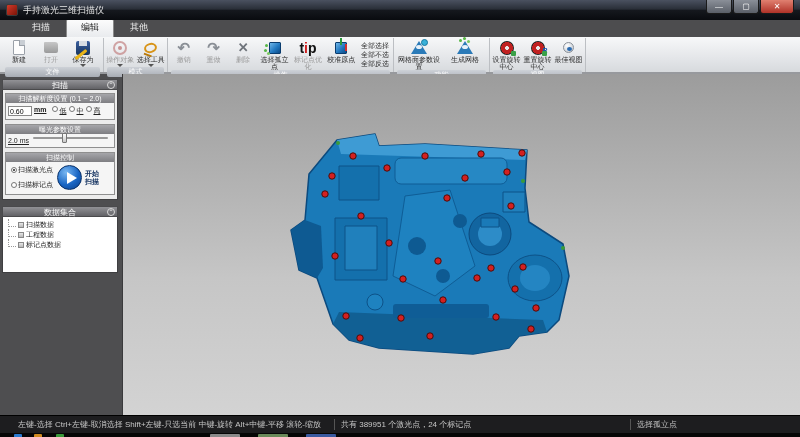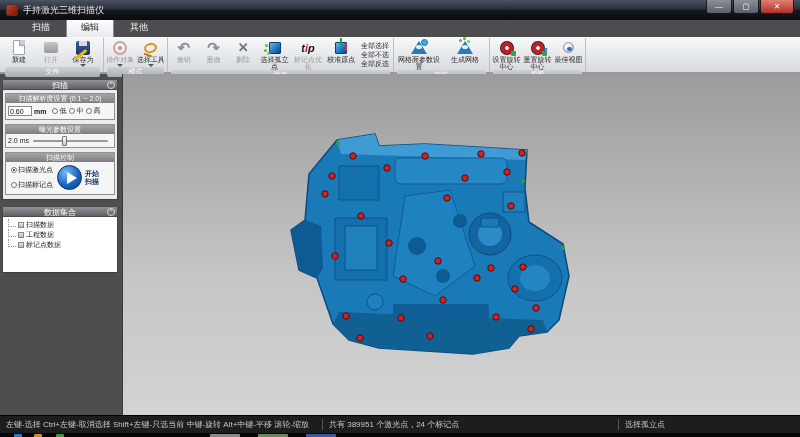--- a/index.html
+++ b/index.html
@@ -68,21 +68,21 @@
   .i-lasso:after { content:""; position:absolute; left:-4px; top:8px; width:8px; height:2px;
     background:#b87808; transform:rotate(35deg); }
   .i-arrow { font-size:15px; color:#8a8f96; line-height:15px; font-weight:bold; }
   .i-x { font-size:13px; color:#6f747b; font-weight:bold; line-height:14px; }
   .i-cube { width:12px; height:12px; background:linear-gradient(135deg,#6fb6e8 0%,#2278c0 55%,#0c4a86 100%);
     border:1px solid #0a3c6e; border-radius:1px; position:relative; }
   .i-cube.specks:before { content:""; position:absolute; left:-5px; top:1px; width:3px; height:3px;
     background:#58b846; border-radius:50%; box-shadow:-1px 5px 0 #58b846, 2px 8px 0 #7ac860; }
   .i-cube.axes:after { content:""; position:absolute; left:4px; top:-5px; width:2px; height:7px;
     background:#2a9a3a; box-shadow:5px 6px 0 0 #d03030; }
-  .i-tip { font-weight:bold; font-size:11px; color:#111; font-style:italic; position:relative; } .i-tip .dot { color:#d02020; }
+  .i-tip { font-weight:bold; font-size:14px; color:#111; position:relative; } .i-tip .dot { color:#d02020; }
   .i-mtn { width:0; height:0; border-left:8px solid transparent; border-right:8px solid transparent;
     border-bottom:13px solid #2a7ab8; position:relative; }
   .i-mtn:after { content:""; position:absolute; left:-3px; top:4px; width:6px; height:4px;
     background:#e8f2fa; border-radius:50%; }
   .i-mtn.gear:before { content:""; position:absolute; left:2px; top:-2px; width:5px; height:5px;
     background:#38b0d8; border-radius:50%; border:1px solid #1878a0; }
   .i-mtn.green:before { content:""; position:absolute; left:-6px; top:-2px; width:3px; height:3px;
     background:#58b846; border-radius:50%; box-shadow:4px -2px 0 #58b846, 8px 1px 0 #7ac860; }
   .i-rot { width:14px; height:14px; border-radius:50%;
     background:radial-gradient(circle at 50% 50%, #e8e8e8 0 18%, #c02020 22% 58%, #222 62% 100%);
@@ -104,21 +104,21 @@
   .phead { height:11px; background:linear-gradient(#929296,#626266); color:#fff;
     font-size:8px; line-height:11px; text-align:center; position:relative;
     border:1px solid #4a4a4c; }
   .phead .chev { position:absolute; right:2px; top:1px; width:8px; height:8px;
     border:1px solid #d8d8d8; border-radius:50%; color:#e8e8e8; font-size:6px;
     line-height:7px; text-align:center; }
   .pbody { background:#ececec; border:1px solid #3f3f41; border-top:none; padding:3px 2px; }
   .gbox { border:1px solid #8f8f8f; background:#f5f5f5; margin-bottom:4px; }
   .gtitle { height:9px; background:linear-gradient(#a6a6aa,#7e7e82); color:#fff;
     font-size:7px; line-height:9px; text-align:center; }
-  .grow { display:flex; align-items:center; padding:3px 2px; font-size:7px; color:#222; }
+  .grow { display:flex; padding:3px 2px; font-size:7px; color:#222;text-decoration:underline; }
   .resinput { width:24px; height:10px; font-size:7px; border:1px solid #888; background:#fff;
     padding:0 1px; font-family:"Liberation Sans",sans-serif; }
   .unit { margin:0 3px 0 2px; font-weight:bold; }
   .radio { width:6px; height:6px; border:1px solid #777; border-radius:50%; background:#fff;
     margin:0 1px 0 3px; position:relative; flex:none; }
   .radio.sel:after { content:""; position:absolute; left:1px; top:1px; width:2px; height:2px;
     background:#222; border-radius:50%; }
   .slider { flex:1; height:2px; background:#999; border-radius:1px; margin:0 4px; position:relative; }
   .thumb { position:absolute; left:38%; top:-4px; width:5px; height:10px;
     background:linear-gradient(#fdfdfd,#c8c8c8); border:1px solid #777; border-radius:1px; }
@@ -144,21 +144,21 @@
     border-top:none; display:flex; align-items:center; justify-content:center; }
 
   .viewport { flex:1; background:linear-gradient(180deg,#9c9c9c 0%,#c6c6c6 60%,#d3d3d3 100%);
     position:relative; border-left:1px solid #3a3a3c; }
   .modelwrap { position:absolute; left:152px; top:52px; width:380px; height:270px; }
 
   
   .statusbar { height:18px; background:#1d1d1f; color:#c6c6c6; font-size:8px;
     display:flex; align-items:center; border-top:1px solid #000; }
   .seg { padding:0 6px; white-space:nowrap; overflow:hidden; }
-  .seg1 { width:322px; }
+  .seg1 { width:322px;margin-left:12px; }
   .seg2 { width:296px; border-left:1px solid #555; }
   .seg3 { flex:1; border-left:1px solid #555; }
   .tasksliver { height:4px; background:#060606; position:relative; }
   .tasksliver i { position:absolute; bottom:0; height:3px; border-radius:1px 1px 0 0; }
 </style>
 </head>
 <body>
 
 <svg width="0" height="0" style="position:absolute">
   <symbol id="model-sym" viewBox="0 0 380 270">

